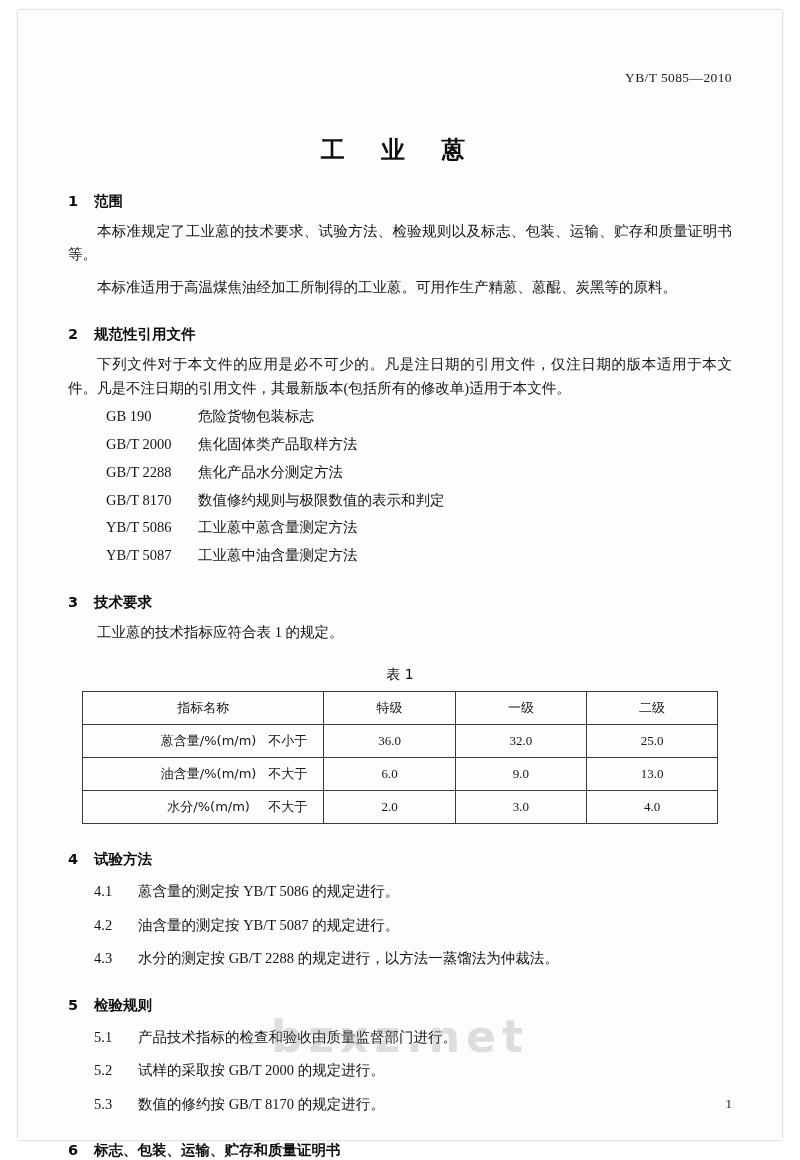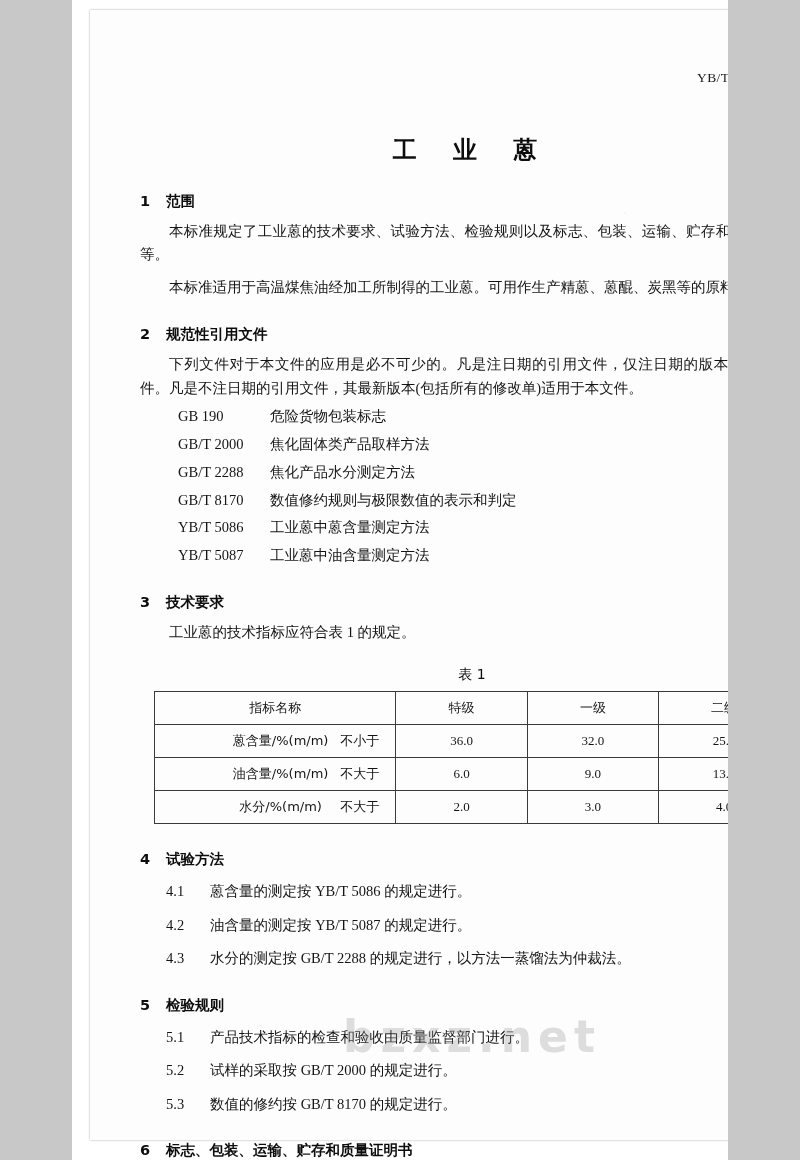--- a/index.html
+++ b/index.html
@@ -2,21 +2,21 @@
 <html><head>
 <meta charset="utf-8">
 <style>
   html, body {
     margin: 0;
     padding: 0;
     background: #c8c8c8;
   }
   .page {
     position: relative;
-    width: 656px;
+    width: 800px;
     height: 1160px;
     background: #ffffff;
     margin: 0 auto;
     overflow: hidden;
     font-family: "Liberation Serif", "DejaVu Serif", serif;
     color: #111111;
   }
   .sheet {
     position: absolute;
     left: 18px;

